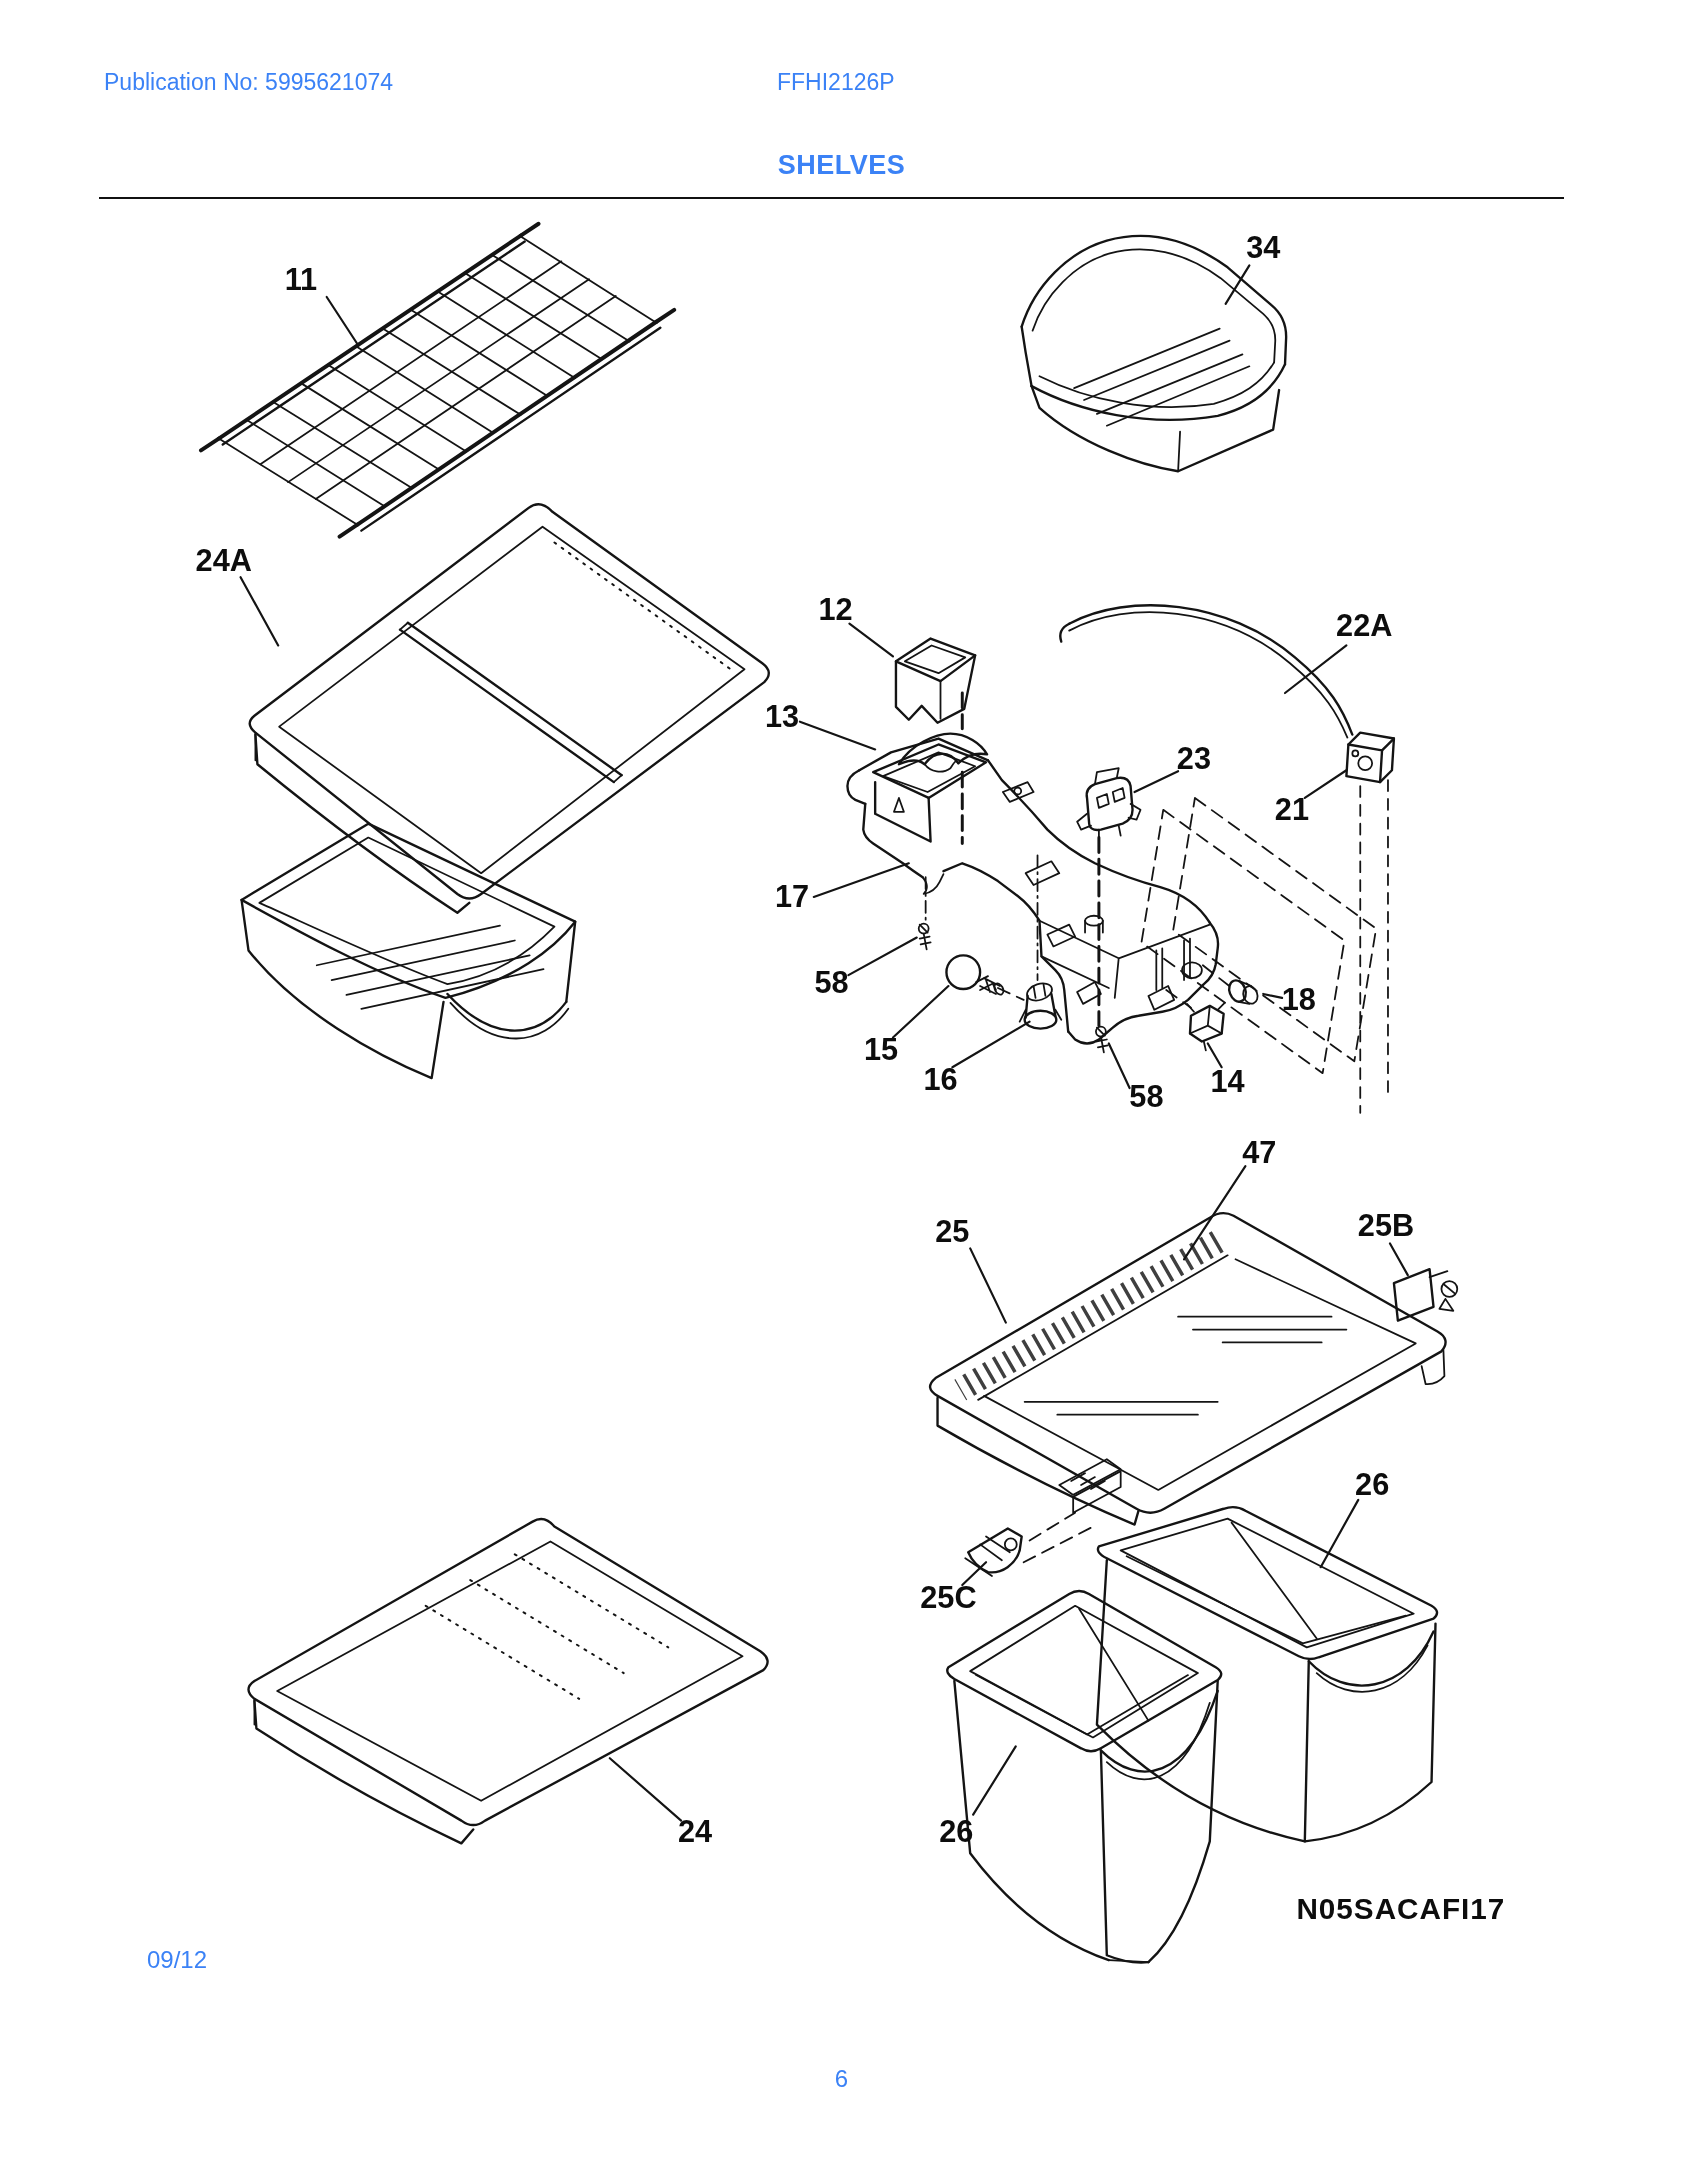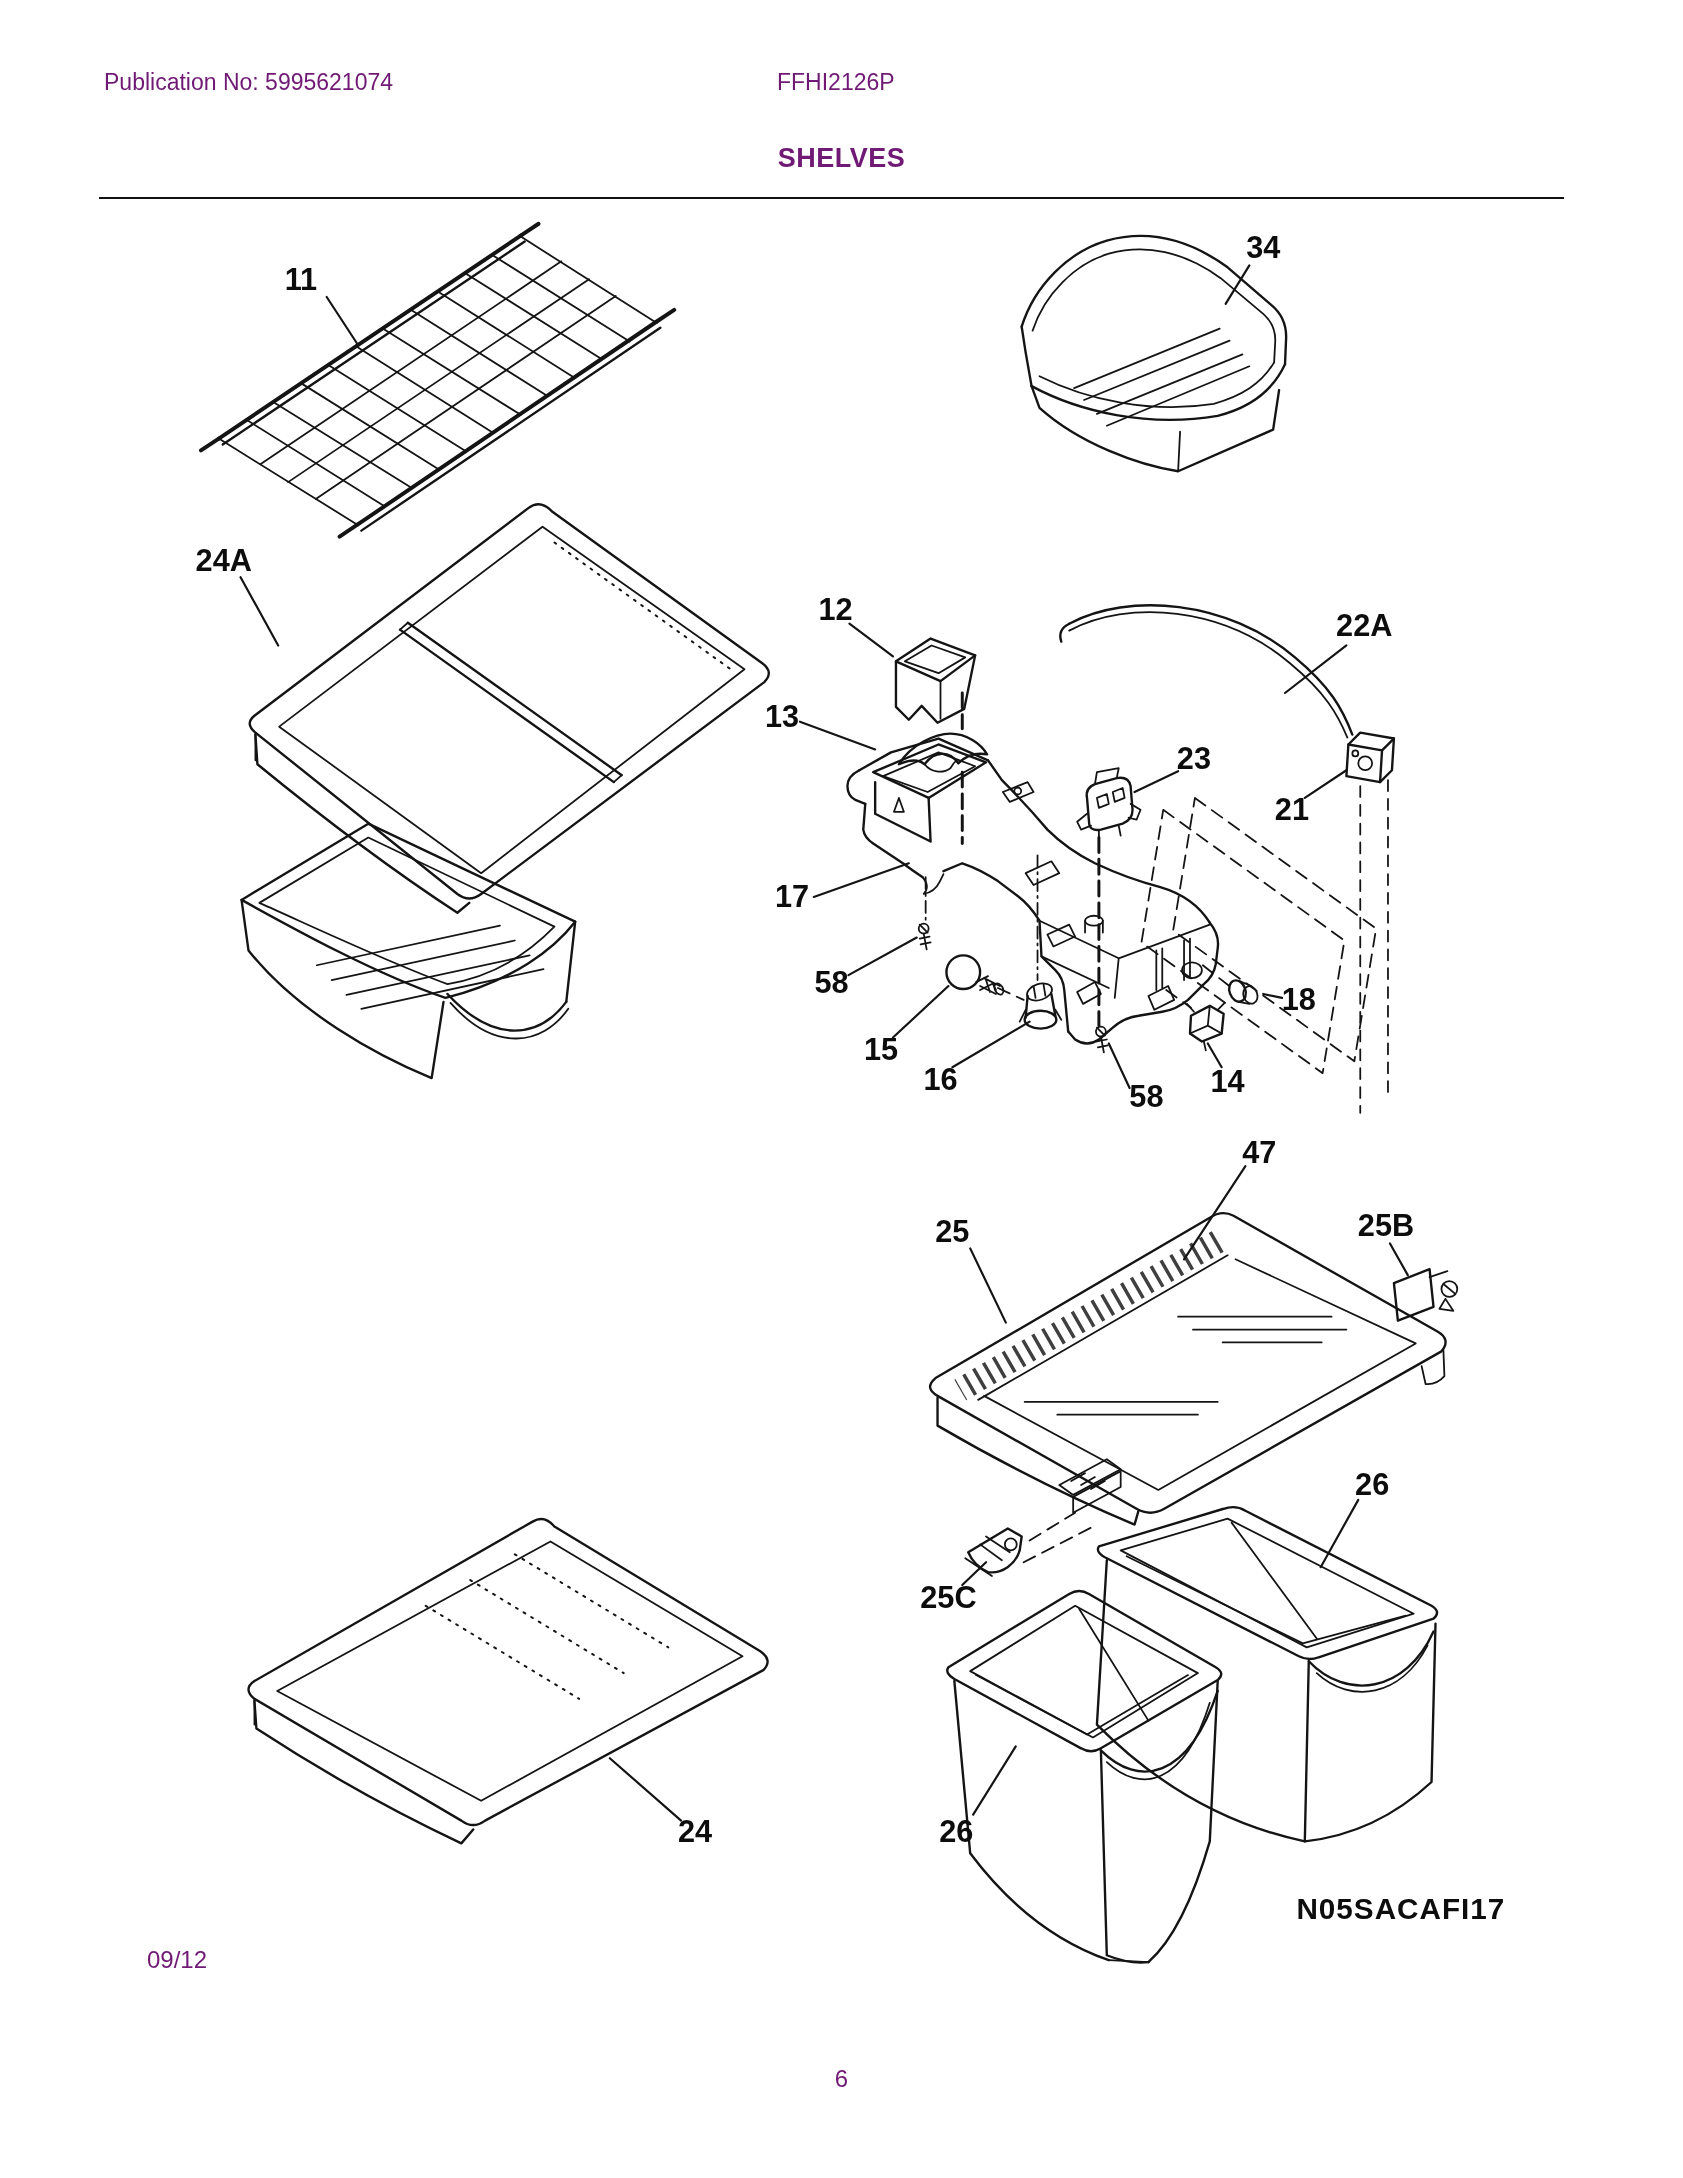--- a/index.html
+++ b/index.html
@@ -1,23 +1,23 @@
 <!DOCTYPE html>
 <html><head>
 <meta charset="utf-8">
 <style>
   html,body{margin:0;padding:0;background:#e8e8e8;}
   .page{
     position:relative;width:1683px;height:2178px;margin:0 auto;
     background:#ffffff;overflow:hidden;
-    font-family:"Liberation Sans",sans-serif;color:#701a75;
+    font-family:"Liberation Sans",sans-serif;color:#3b82f6;
   }
   .hdr-pub{position:absolute;left:104px;top:69px;font-size:23px;}
   .hdr-model{position:absolute;left:777px;top:69px;font-size:23px;}
-  .hdr-title{position:absolute;left:0;top:143px;width:1683px;text-align:center;
+  .hdr-title{position:absolute;left:0;top:150px;width:1683px;text-align:center;
              font-size:27px;font-weight:bold;letter-spacing:0.5px;}
   .hdr-rule{position:absolute;left:99px;top:197px;width:1465px;height:2px;background:#111;}
   .ftr-date{position:absolute;left:147px;top:1946px;font-size:24px;}
   .ftr-page{position:absolute;left:0;top:2065px;width:1683px;text-align:center;font-size:24px;}
   svg{position:absolute;left:0;top:0;}
   .ln{fill:none;stroke:#141414;stroke-width:2.4;stroke-linecap:round;stroke-linejoin:round;}
   .thin{stroke-width:1.8;}
   .thick{stroke-width:4;}
   .callout text{font-family:"Liberation Sans",sans-serif;font-size:31px;font-weight:bold;fill:#0d0d0d;}
   .callout line{stroke:#141414;stroke-width:2.2;stroke-linecap:round;}

